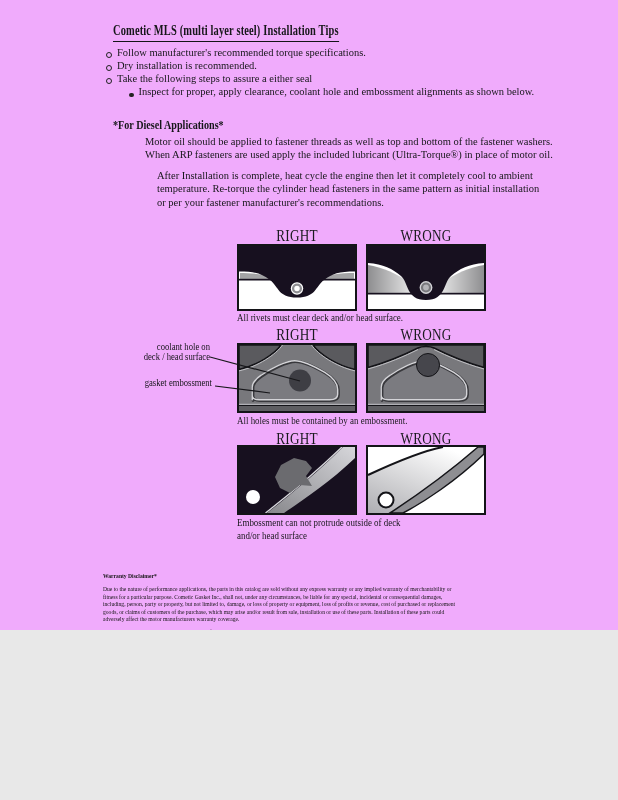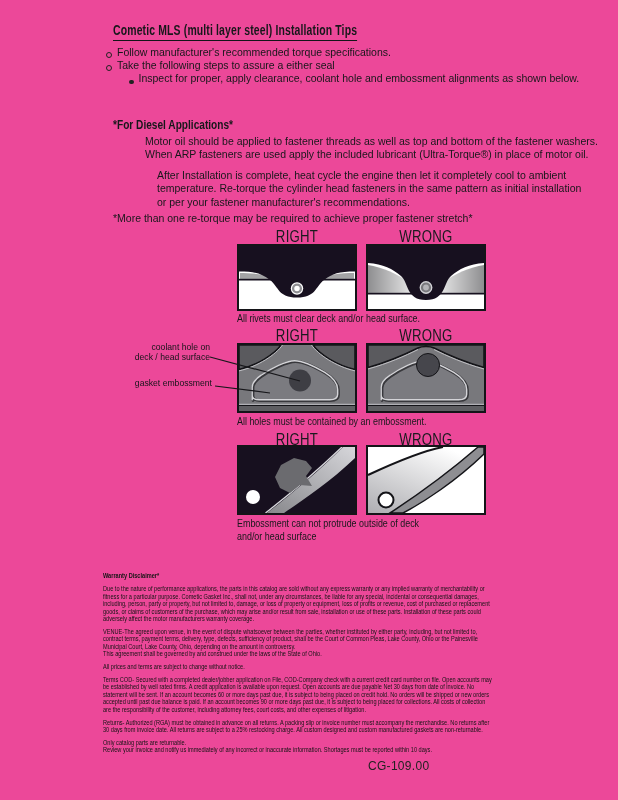--- a/index.html
+++ b/index.html
@@ -1,19 +1,19 @@
 <!DOCTYPE html>
 <html><head>
 <meta charset="utf-8">
 <style>
   html,body { margin:0; padding:0; background:#e8e8e8; }
   .page {
-    position:relative; width:618px; height:800px; margin:0 auto;
-    background:#ec4899; overflow:hidden;
-    font-family:Liberation Sans, sans-serif;
+    position:relative; width:618px; height:630px; margin:0 auto;
+    background:#f0abfc; overflow:hidden;
+    font-family:Liberation Serif, serif;
     color:#17171a;
   }
   .abs { position:absolute; }
 
   .title {
     left:113px; top:22px;
     font-size:14.5px; font-weight:bold; letter-spacing:.2px;
     transform:scaleX(.72); transform-origin:0 0;
     border-bottom:1.6px solid #141418; padding-bottom:2px;
     white-space:nowrap;
@@ -71,35 +71,38 @@
 
   <div class="abs title">Cometic MLS (multi layer steel) Installation Tips</div>
 
   <div class="abs bullets">
     <div class="b-row">
       <span class="bullet-o"></span>
       <span>Follow manufacturer's recommended torque specifications.</span>
     </div>
     <div class="b-row">
       <span class="bullet-o"></span>
+      <span>Dry installation is recommended.</span>
+    </div>
+    <div class="b-row">
+      <span class="bullet-o"></span>
       <span>Take the following steps to assure a either seal</span>
     </div>
     <div class="b-row sub">
       <span class="bullet-f"></span>
       <span>Inspect for proper, apply clearance, coolant hole and embossment alignments as shown below.</span>
     </div>
   </div>
 
   <div class="abs diesel-h">*For Diesel Applications*</div>
   <div class="abs para p1">Motor oil should be applied to fastener threads as well as top and bottom of the fastener washers.
 When ARP fasteners are used apply the included lubricant (Ultra-Torque®) in place of motor oil.</div>
   <div class="abs para p2">After Installation is complete, heat cycle the engine then let it completely cool to ambient
 temperature. Re-torque the cylinder head fasteners in the same pattern as initial installation
 or per your fastener manufacturer's recommendations.</div>
-  <div class="abs para p3">*More than one re-torque may be required to achieve proper fastener stretch*</div>
 
   <div class="abs dlabel lab-r1">RIGHT</div>
   <div class="abs dlabel lab-w1">WRONG</div>
 
   <div class="abs panel pan-1r">
     <svg width="120" height="67" viewBox="0 0 120 67">
       <rect x="0" y="0" width="120" height="67" fill="#ffffff"></rect>
       <path d="M3,35.5 L44,35.5 C32,30.5 15,29 3,29 Z" fill="#a4a4a6"></path>
       <path d="M117,35.5 L76,35.5 C88,30.5 105,29 117,29 Z" fill="#a4a4a6"></path>
       <rect x="2" y="34.8" width="116" height="1.7" fill="#17101f"></rect>

